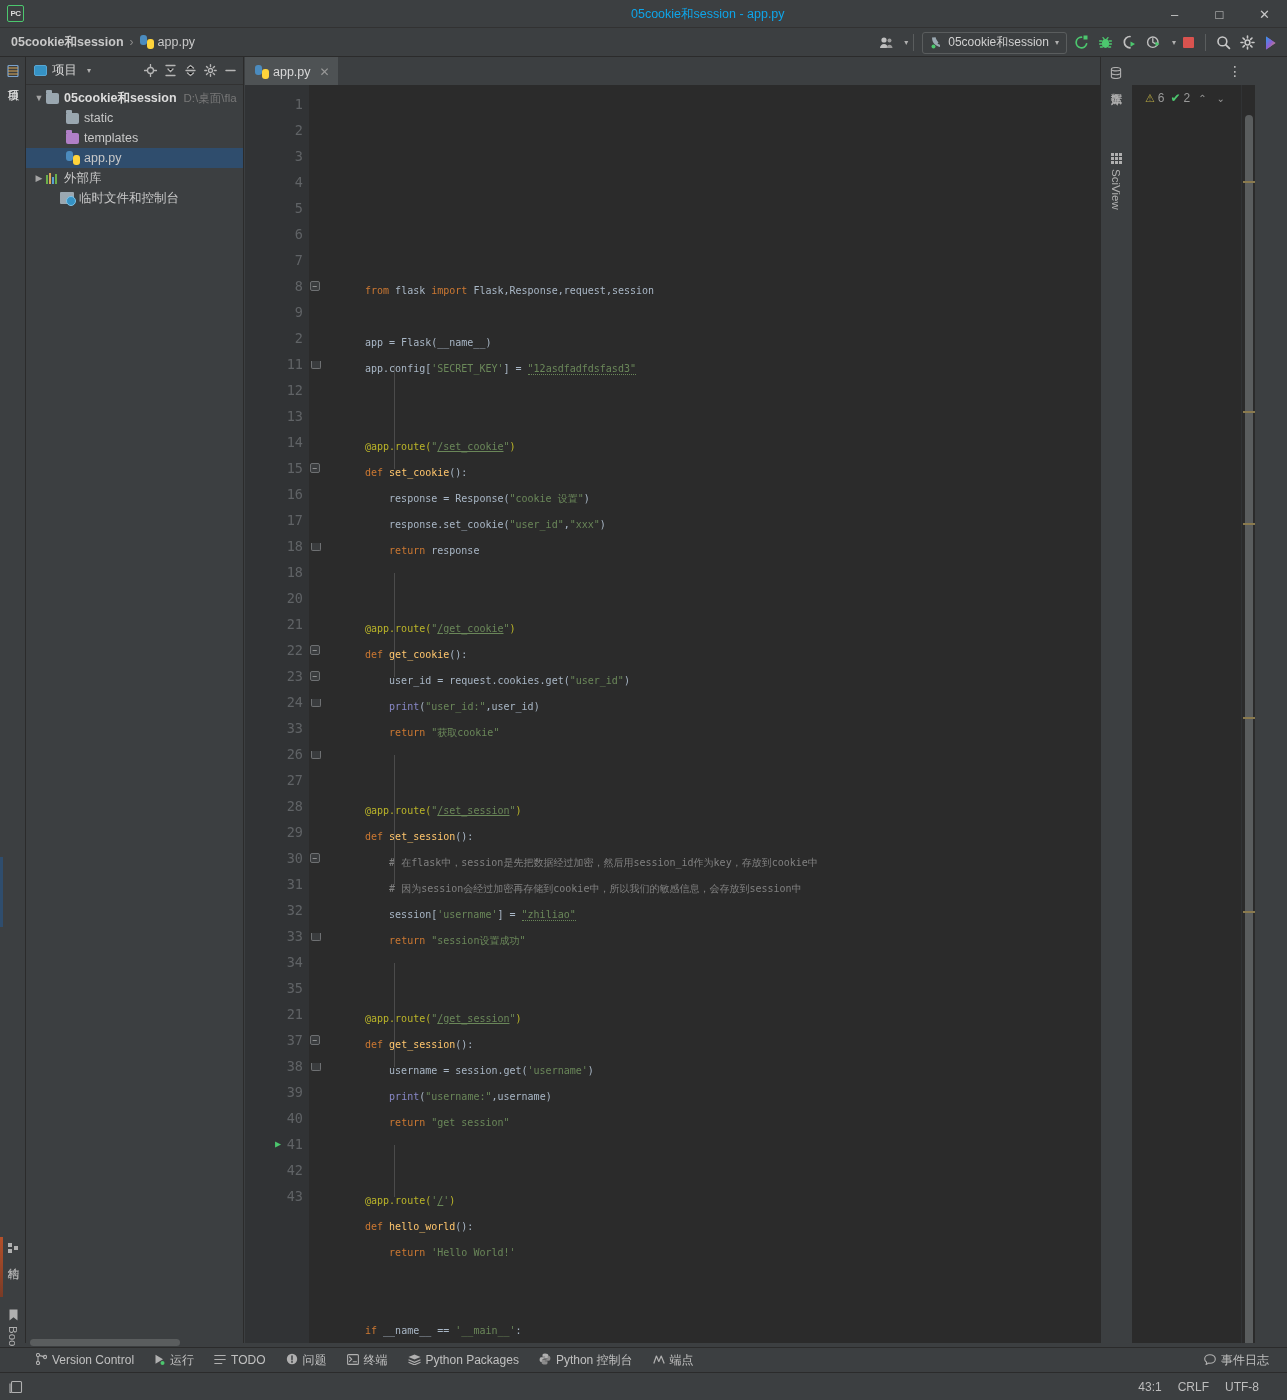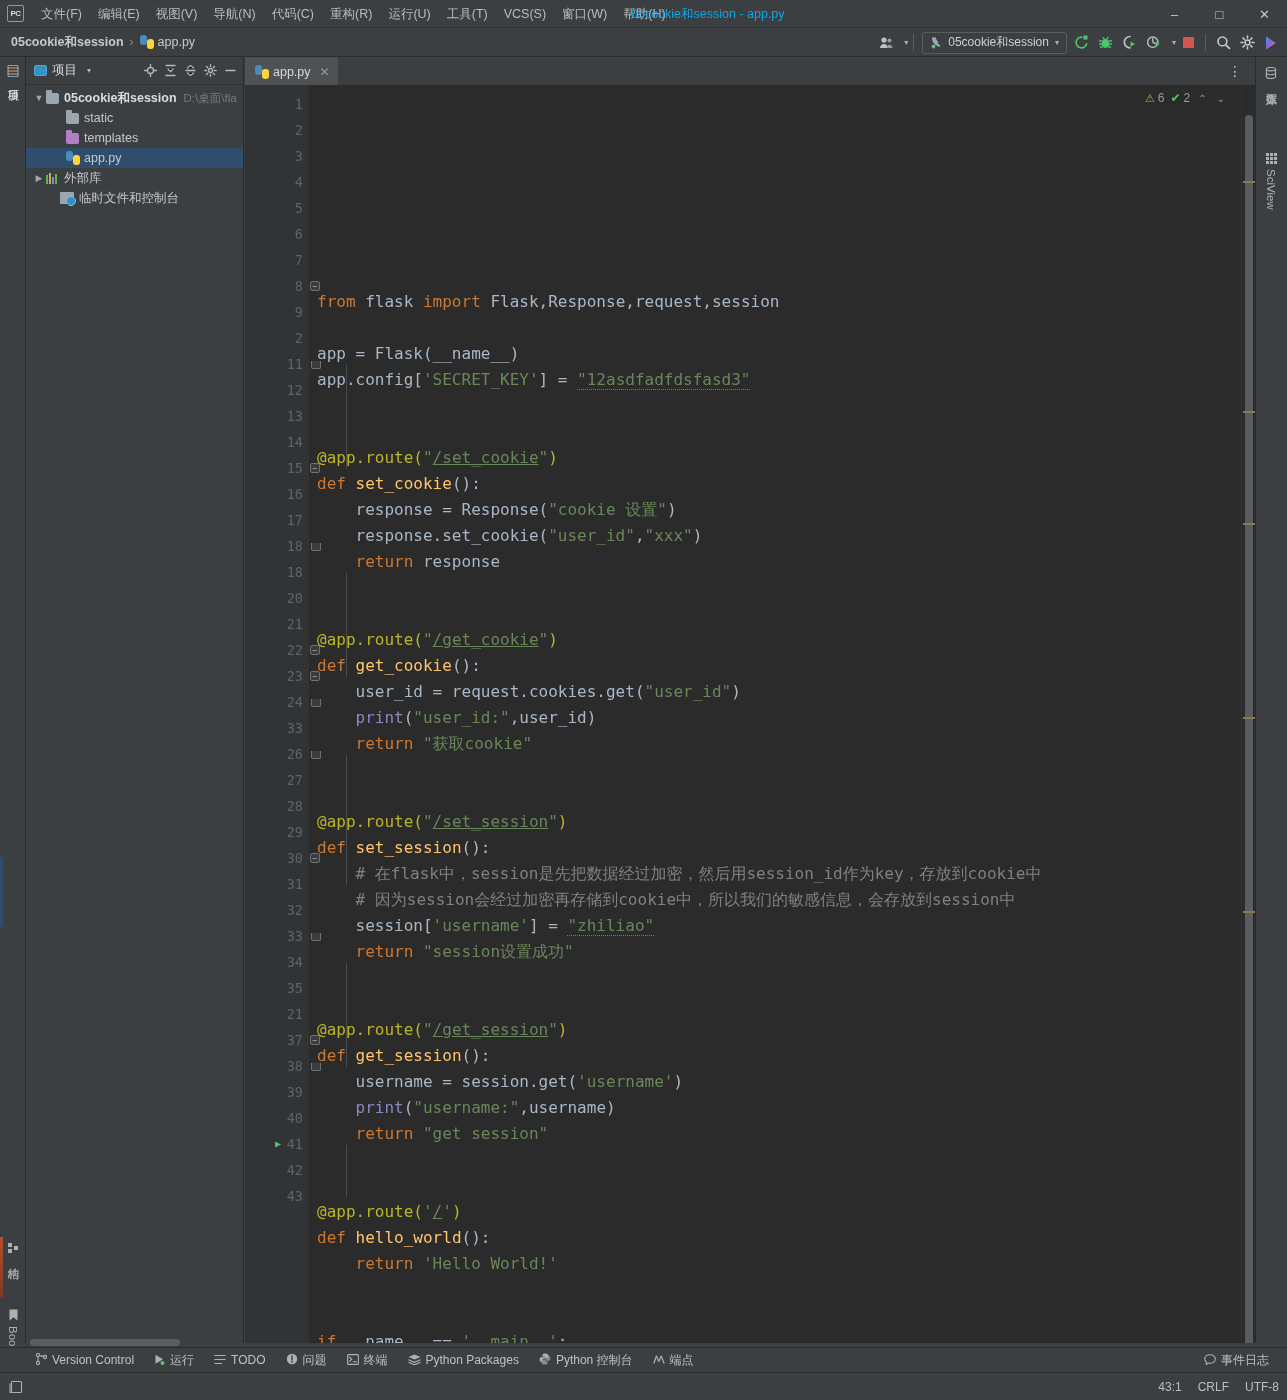--- a/index.html
+++ b/index.html
@@ -3,21 +3,21 @@
 <meta charset="utf-8">
 <style>
   * { box-sizing: border-box; margin: 0; padding: 0; }
   html, body {
     width: 1287px; height: 1400px;
     background: #3c3f41;
     font-family: "Liberation Sans", "DejaVu Sans", sans-serif;
     overflow: hidden;
     -webkit-font-smoothing: antialiased;
   }
-  #app { position: relative; width: 1287px; height: 1400px; background: #3c3f41; }
+  #app { position: relative; width: 1132px; height: 1400px; background: #3c3f41; }
 
   
   .titlebar {
     position: absolute; top: 0; left: 0; width: 1287px; height: 28px;
     background: #3c3f41; display: flex; align-items: center;
     border-bottom: 1px solid #323232;
   }
   .pc-logo {
     width: 17px; height: 17px; margin-left: 7px; margin-right: 9px;
     border: 1.5px solid #4CC76E; border-radius: 2px;
@@ -169,24 +169,24 @@
   }
   .foldbox { border: 1px solid #6e7072; border-radius: 2px; background: #3a3c3e;
              width: 10px; height: 10px; display:flex; align-items:center;
              justify-content:center; font-size: 8px; color:#b0b0b0; }
   .foldend { position: absolute; right: -12px; top: 10px; width: 10px; height: 8px;
              border: 1px solid #6e7072; border-top: none; border-radius: 0 0 2px 2px;
              background: #3a3c3e; }
   .runarrow { color: #4CC76E; font-size: 11px; }
 
   .codetext {
-    flex: 1; padding-top: 22px; position: relative;
+    flex: 1; padding-top: 11px; position: relative;
     font-family: "DejaVu Sans Mono", "Liberation Mono", monospace;
-    font-size: 16px; line-height: 26px; white-space: pre;
-    color: #a9b7c6; padding-left: 8px; overflow: hidden;
+    font-size: 10px; line-height: 26px; white-space: pre;
+    color: #a9b7c6; padding-left: 8px; overflow: hidden; margin-left: 48px;
   }
   .cl { height: 26px; }
   .k  { color: #cc7832; }          
   .s  { color: #6A8759; }          
   .fn { color: #ffc66d; }          
   .dec{ color: #bbb529; }          
   .cm { color: #808080; }          
   .bi { color: #8888c6; }          
   .pl { color: #a9b7c6; }          
   .url{ color: #6A8759; text-decoration: underline; }
@@ -238,21 +238,21 @@
 
   .statusbar {
     position: absolute; bottom: 0; left: 0; width: 1287px; height: 28px;
     background: #3c3f41; display: flex; align-items: center;
     border-top: 1px solid #2b2b2b;
   }
   .sb-left { display: flex; align-items: center; padding-left: 8px; }
   .sb-ico { width: 16px; height: 16px; color: #b0b0b0; font-size: 12px;
             display: flex; align-items: center; justify-content: center; }
   .sb-right { margin-left: auto; display: flex; align-items: center;
-              gap: 16px; padding-right: 8px; font-size: 12px; color: #bdbdbd; }
+              gap: 16px; padding-right: 28px; font-size: 12px; color: #bdbdbd; }
 
   .hscroll { position: absolute; left: 30px; bottom: 54px; width: 150px; height: 7px;
              background: #5a5d5e; border-radius: 4px; }
 
   .watermark {
     position: absolute; left: 1000px; bottom: 2px; font-size: 26px;
     color: rgba(255,255,255,0.52); white-space: nowrap; pointer-events: none;
     font-family: "Liberation Sans", sans-serif; letter-spacing: 0.5px;
   }
 
@@ -261,33 +261,20 @@
   .bluebit { position: absolute; left: 0; top: 800px; width: 3px; height: 70px;
              background: #2f4d6d; }
 </style>
 </head>
 <body>
 
 <div id="app">
 
   <div class="titlebar">
     <div class="pc-logo">PC</div>
-    <div class="menu">
-      <div class="menu-item">文件(F)</div>
-      <div class="menu-item">编辑(E)</div>
-      <div class="menu-item">视图(V)</div>
-      <div class="menu-item">导航(N)</div>
-      <div class="menu-item">代码(C)</div>
-      <div class="menu-item">重构(R)</div>
-      <div class="menu-item">运行(U)</div>
-      <div class="menu-item">工具(T)</div>
-      <div class="menu-item">VCS(S)</div>
-      <div class="menu-item">窗口(W)</div>
-      <div class="menu-item">帮助(H)</div>
-    </div>
     <div class="win-title">05cookie和session - app.py</div>
     <div class="win-btns">
       <div class="win-btn">–</div>
       <div class="win-btn">□</div>
       <div class="win-btn close">✕</div>
     </div>
   </div>
 
   <div class="navbar">
     <div class="crumbs">

